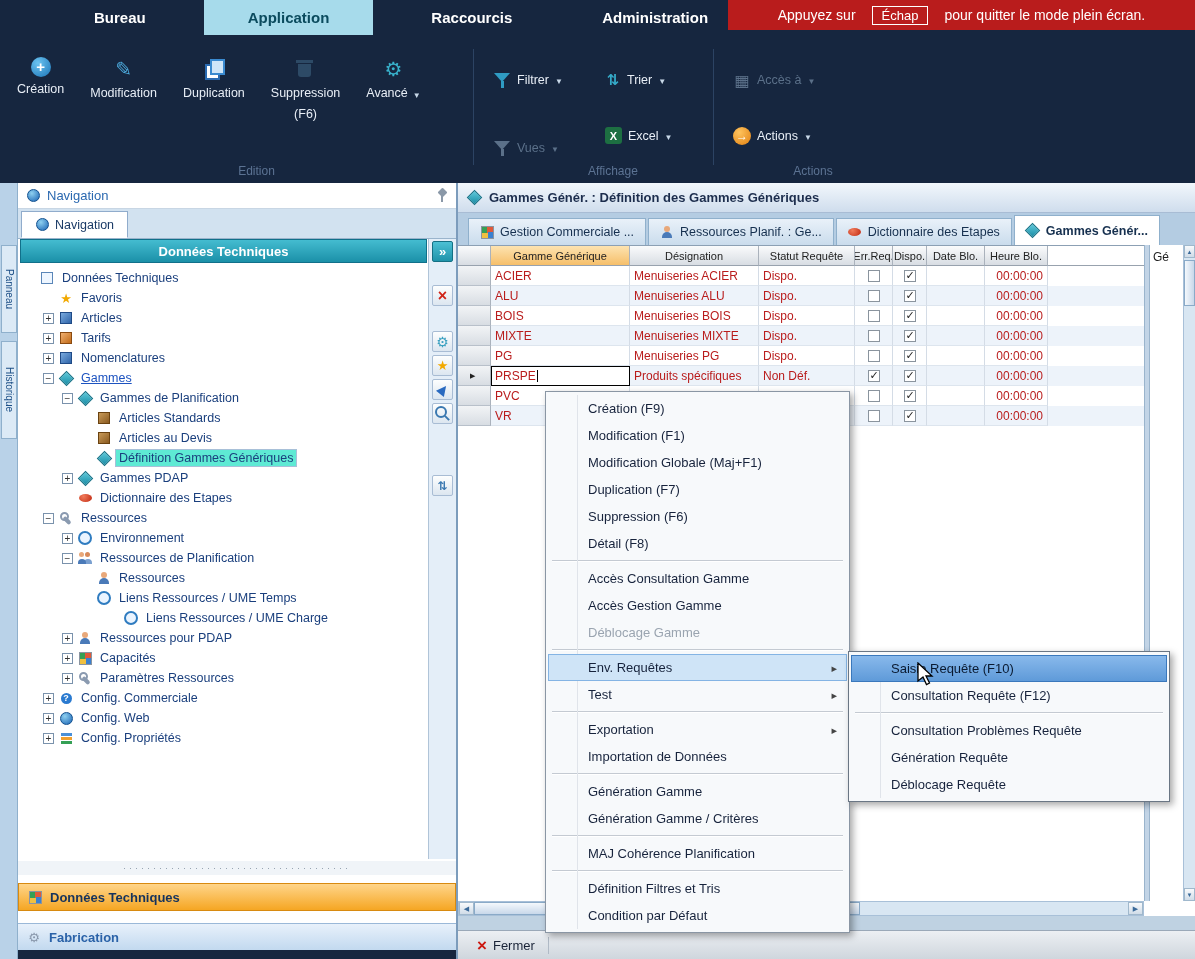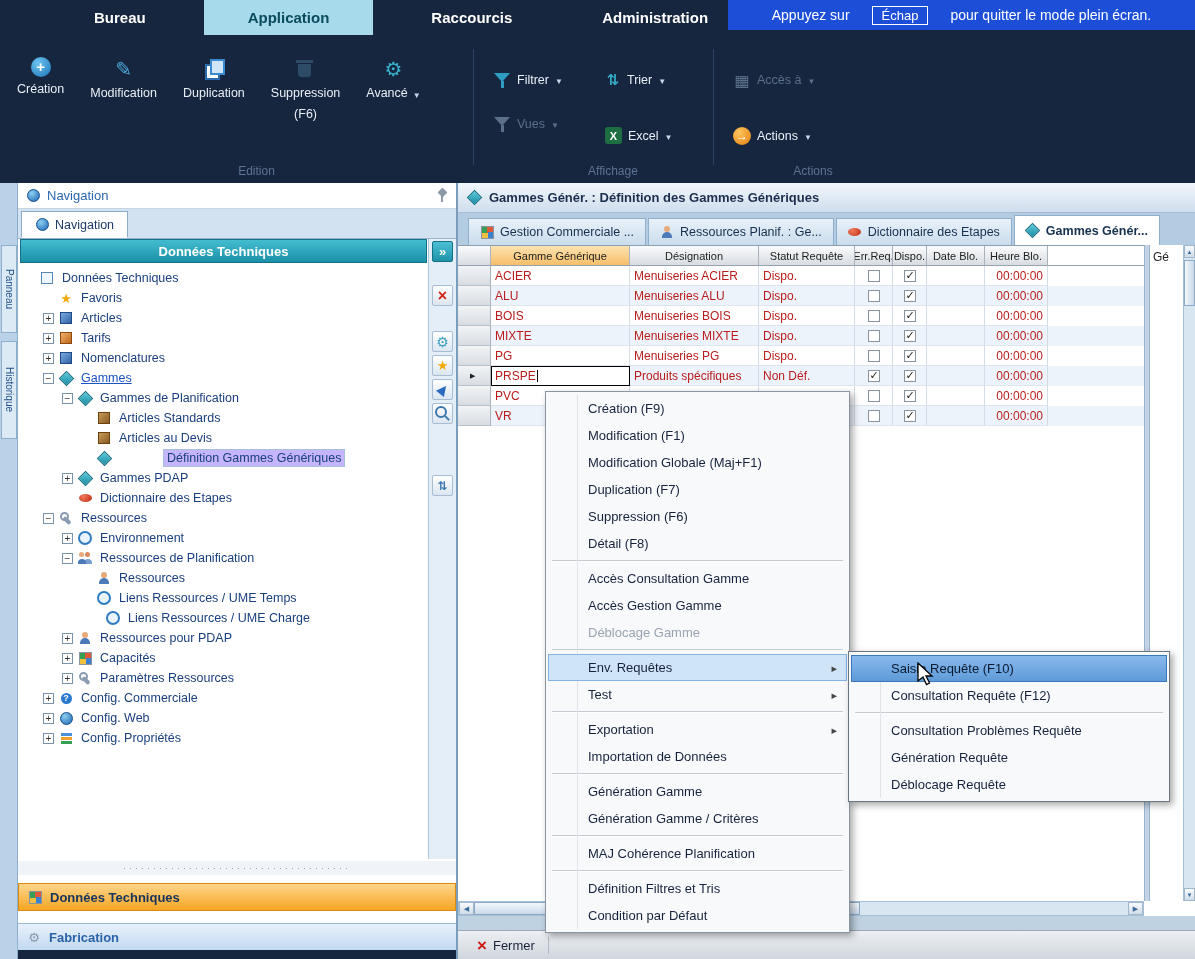--- a/index.html
+++ b/index.html
@@ -5,21 +5,21 @@
   *{margin:0;padding:0;box-sizing:border-box;}
   html,body{width:1195px;height:959px;}
   body{position:relative;overflow:hidden;background:#16263f;
        font-family:"Liberation Sans","DejaVu Sans",sans-serif;}
 
   
   #topbar{position:absolute;left:0;top:0;width:1195px;height:35px;background:#16263f;display:flex;align-items:stretch;padding-left:62px;}
   #topbar-tabs{display:flex;gap:26px;}
   .top-tab{display:flex;align-items:center;padding:0 32px;color:#fff;font-size:15px;font-weight:bold;white-space:nowrap;}
   .top-tab.active{background:#a7dbeb;color:#0b4b5e;padding:0 44px;}
-  #fullscreen-toast{position:absolute;right:0;top:0;width:467px;height:30px;background:#1d4ed8;display:flex;align-items:center;justify-content:center;gap:22px;color:#fff;font-size:14px;z-index:15;}
+  #fullscreen-toast{position:absolute;right:0;top:0;width:467px;height:30px;background:#b91c1c;display:flex;align-items:center;justify-content:center;gap:16px;color:#fff;font-size:14px;z-index:15;}
   .key-box{border:1px solid #fff;padding:1px 9px;font-size:13px;}
 
   
   #ribbon{position:absolute;left:0;top:35px;width:1195px;height:148px;background:#16263f;}
   .rgroup{position:absolute;top:0;height:148px;}
   .rgroup-label{position:absolute;bottom:5px;width:100%;text-align:center;color:#5c7393;font-size:12px;padding-left:40px;}
   .rsep{position:absolute;top:14px;height:116px;width:1px;background:#2c4363;}
   .rrow-lg{display:flex;align-items:flex-start;padding:22px 0 0 4px;}
   .rbtn-lg{display:flex;flex-direction:column;align-items:center;gap:5px;font-size:12.5px;color:#e8eef6;text-align:center;padding:0 13px;cursor:default;}
   .rlabel{white-space:nowrap;line-height:1.25;}
@@ -75,21 +75,21 @@
   .sb-search::after{content:"";width:8px;height:8px;border:2px solid #3a78b0;border-radius:50%;margin:-3px 0 0 -3px;}
   .sb-search::before{content:"";position:absolute;width:2px;height:6px;background:#3a78b0;transform:rotate(-45deg);right:4px;bottom:2px;}
   .sb-sort::after{content:"⇅";color:#3a78b0;font-size:12px;font-weight:bold;}
 
   #tree{position:absolute;left:0;top:80px;right:29px;bottom:100px;background:#fff;overflow:hidden;padding-top:5px;font-size:12.5px;color:#1a3f7d;}
   .tnode{height:20px;display:flex;align-items:center;gap:5px;white-space:nowrap;}
   .texp{width:11px;height:11px;flex:none;border:1px solid #7a92ac;background:#fff;font-size:10px;line-height:9px;text-align:center;color:#333;}
   .texpsp{width:11px;flex:none;}
   .tlabel{padding:1px 3px;}
   .tlabel.link{color:#1d53c0;text-decoration:underline;}
-  .tlabel.sel{background:#c4b5fd;outline:1px solid #a8c0d8;margin-left:48px;}
+  .tlabel.sel{background:#5eead4;outline:1px solid #a8c0d8;}
 
   .ti{width:14px;height:14px;flex:none;display:inline-flex;align-items:center;justify-content:center;position:relative;}
   .i-box::after{content:"";width:10px;height:10px;border:1px solid #5a86b8;background:#eef6ff;}
   .i-star::after{content:"★";color:#f2a900;font-size:13px;}
   .i-cube::after{content:"";width:10px;height:10px;background:linear-gradient(135deg,#79aade,#2f64a8);border:1px solid #1f4a86;}
   .i-cube-or::after{content:"";width:10px;height:10px;background:linear-gradient(135deg,#f0b070,#c06a18);border:1px solid #8a4a10;}
   .i-cube-br::after{content:"";width:10px;height:10px;background:linear-gradient(135deg,#c89a58,#8a5a20);border:1px solid #6a4210;}
   .i-diamond::after{content:"";width:9px;height:9px;background:linear-gradient(135deg,#5ecadc,#1b8ca4);border:1px solid #147084;transform:rotate(45deg);}
   .i-ellipse::after{content:"";width:13px;height:8px;background:radial-gradient(circle at 35% 30%,#f07a5a,#c02810);border-radius:50%;}
   .i-wrench::before{content:"";position:absolute;left:1px;top:1px;width:5px;height:5px;border:2px solid #8a9ab0;border-radius:50%;}
@@ -229,21 +229,21 @@
     <div class="rbtn-sm" style="left:20px;top:36px;">
       <span class="ri-funnel"></span>
       <span>Filtrer</span>
       <span class="rcaret"></span>
     </div>
     <div class="rbtn-sm" style="left:132px;top:36px;">
       <span class="ri-sort"></span>
       <span>Trier</span>
       <span class="rcaret"></span>
     </div>
-    <div class="rbtn-sm dis" style="left:20px;top:80px;">
+    <div class="rbtn-sm dis" style="left:20px;top:104px;">
       <span class="ri-funnel"></span>
       <span>Vues</span>
       <span class="rcaret"></span>
     </div>
     <div class="rbtn-sm" style="left:132px;top:92px;">
       <span class="ri-excel"></span>
       <span>Excel</span>
       <span class="rcaret"></span>
     </div>
     <div class="rgroup-label">Affichage</div>
@@ -376,21 +376,21 @@
       <div class="tnode" style="padding-left: 63px;">
         <div class="texpsp"></div>
         <div class="ti i-person"></div>
         <div class="tlabel">Ressources</div>
       </div>
       <div class="tnode" style="padding-left: 63px;">
         <div class="texpsp"></div>
         <div class="ti i-clock"></div>
         <div class="tlabel">Liens Ressources / UME Temps</div>
       </div>
-      <div class="tnode" style="padding-left: 72px;">
+      <div class="tnode" style="padding-left: 90px;">
         <div class="texpsp"></div>
         <div class="ti i-clock"></div>
         <div class="tlabel">Liens Ressources / UME Charge</div>
       </div>
       <div class="tnode" style="padding-left: 44px;">
         <div class="texp">+</div>
         <div class="ti i-person"></div>
         <div class="tlabel">Ressources pour PDAP</div>
       </div>
       <div class="tnode" style="padding-left: 44px;">

